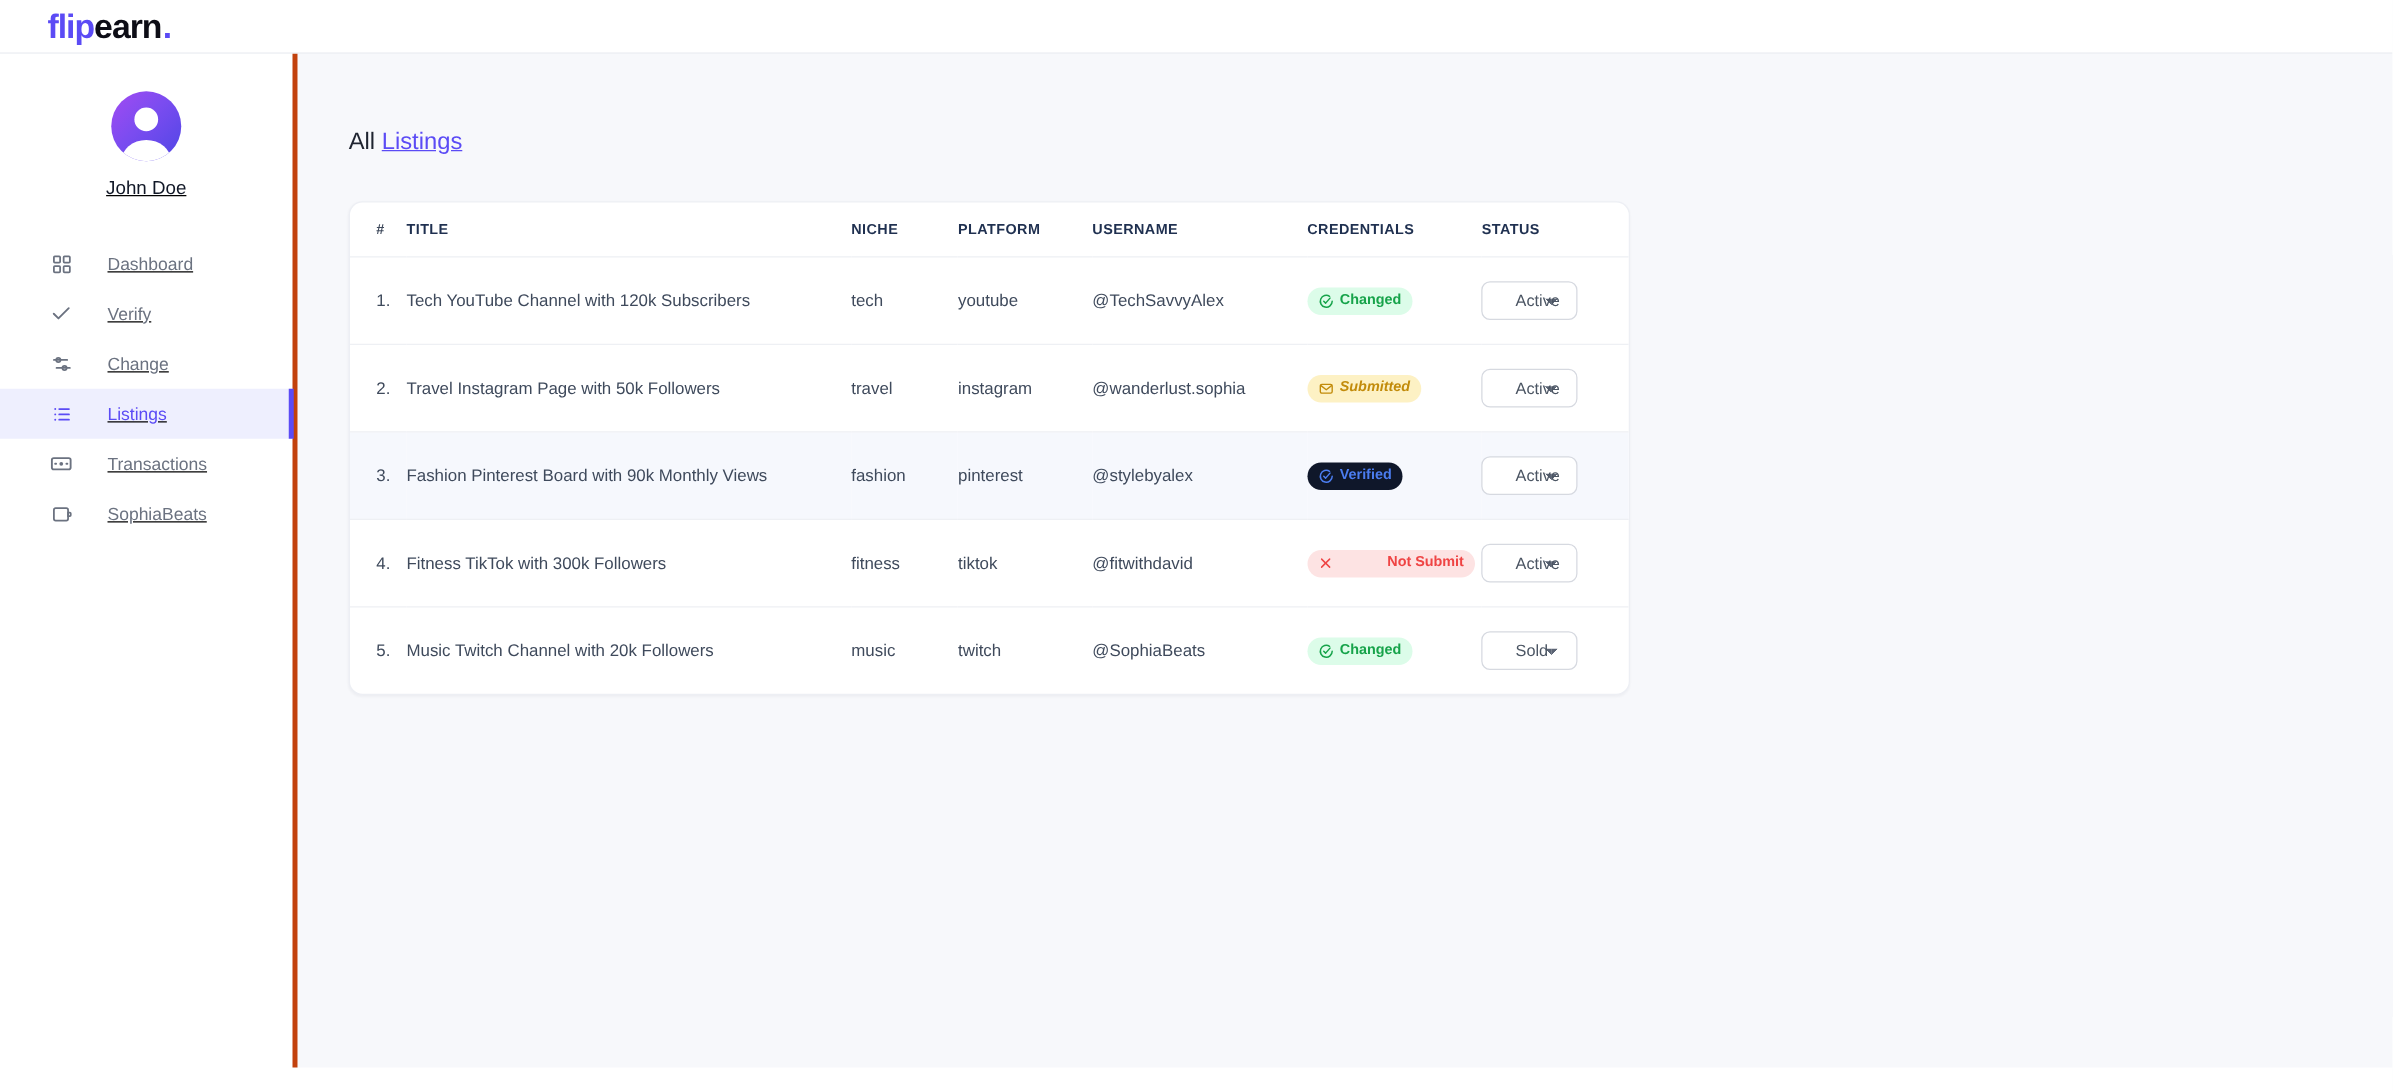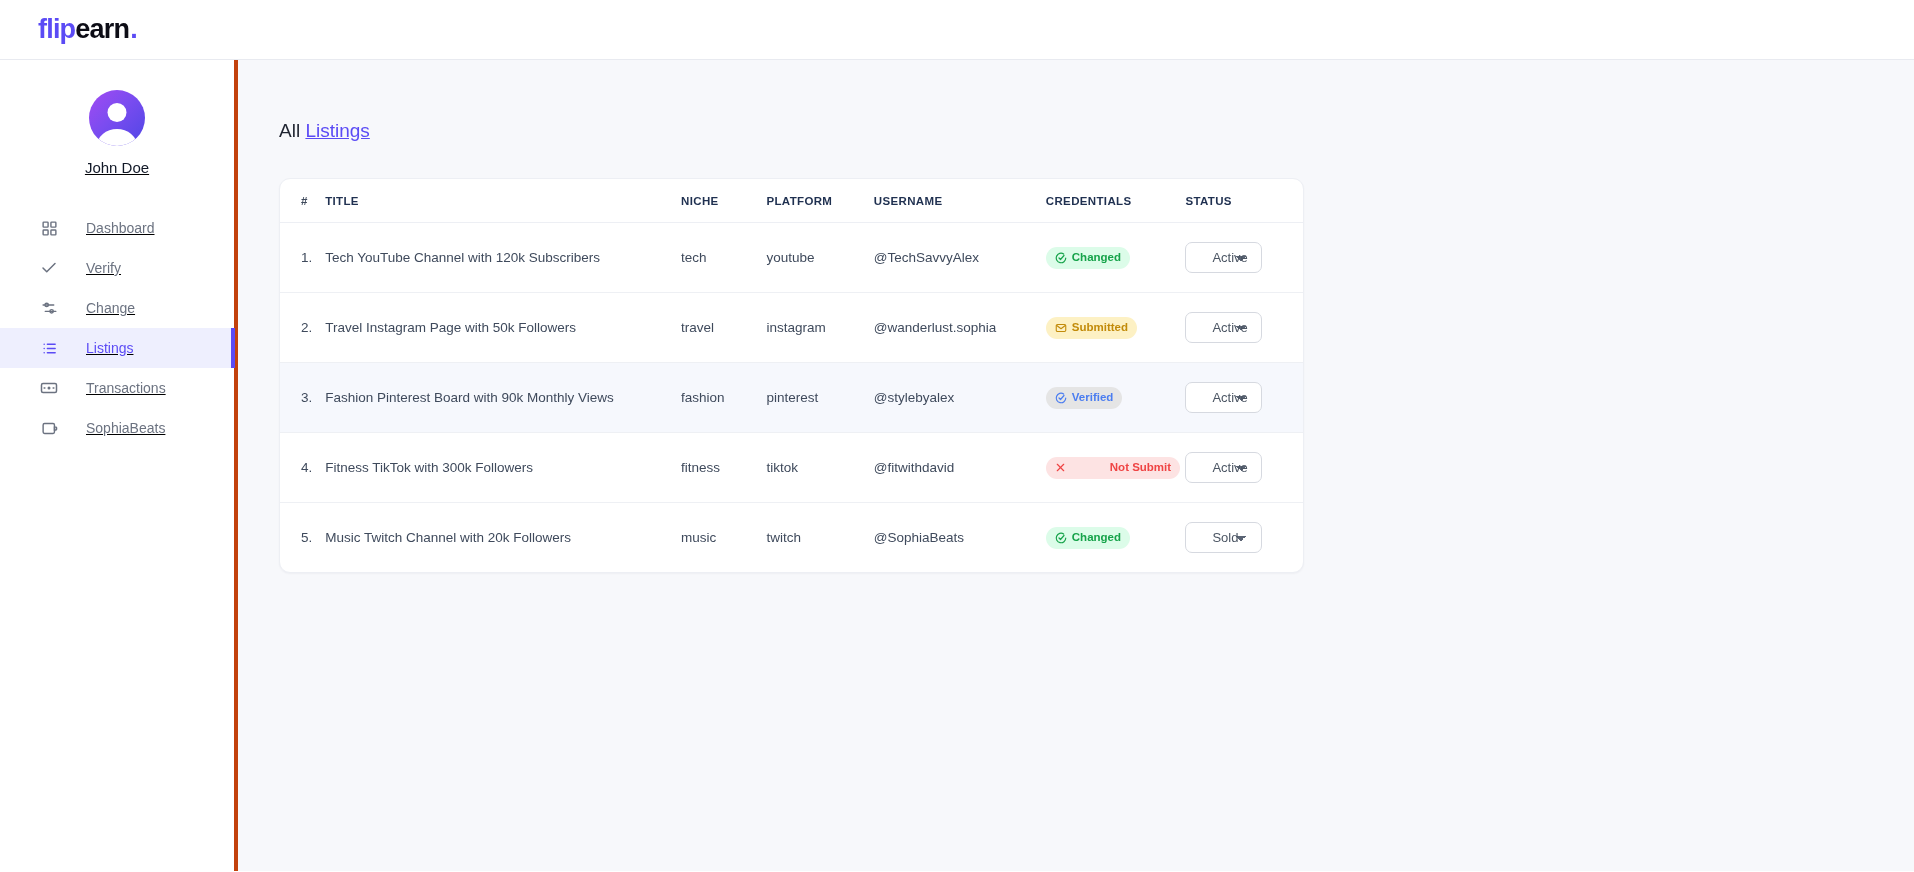--- a/index.html
+++ b/index.html
@@ -6,21 +6,21 @@
   * { box-sizing: border-box; margin: 0; padding: 0; }
   html, body {
     width: 1914px; height: 872px;
     font-family: "Liberation Sans", sans-serif;
     background: #ffffff;
     overflow: hidden;
   }
 
   
   .topbar {
-    height: 60px;
+    height: 43px;
     background: #ffffff;
     border-bottom: 1px solid #e8eaf0;
     display: flex;
     align-items: center;
     padding-left: 38px;
   }
   .logo {
     font-size: 27px;
     font-weight: 700;
     letter-spacing: -0.8px;
@@ -180,22 +180,22 @@
     height: 22px;
     padding: 0 9px;
     border-radius: 11px;
     font-size: 11.5px;
     font-weight: 600;
     white-space: nowrap;
     line-height: 1;
   }
   .badge svg { display: block; flex: 0 0 auto; }
   .badge.green  { background: #dcfce9; color: #16a34a; align-items: center; }
-  .badge.yellow { background: #fdf1c4; color: #c28b0a; }
-  .badge.blue   { background: #e5e5e5; color: #4b7df0; }
+  .badge.yellow { background: #fdf1c4; color: #c28b0a; font-style: italic; }
+  .badge.blue   { background: #0f172a; color: #4b7df0; }
   .badge.red    { background: #fde3e3; color: #ef4444; gap: 44px; }
 
   
   .status-select {
     -webkit-appearance: none;
     appearance: none;
     width: 77px;
     height: 31px;
     border: 1px solid #d6d9e0;
     border-radius: 7px;

